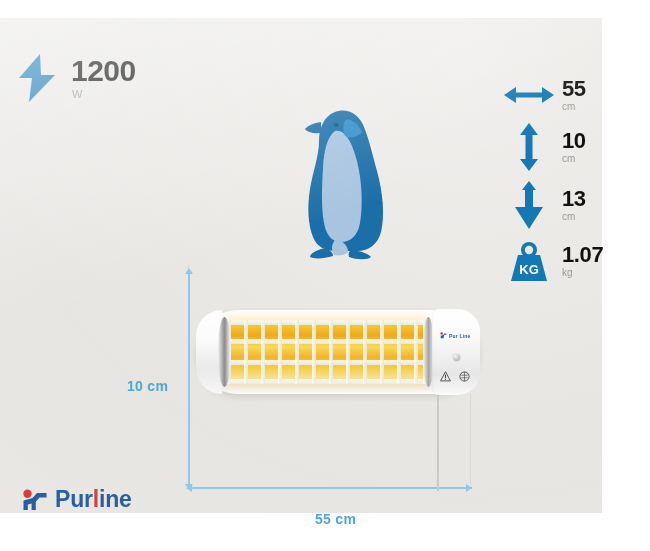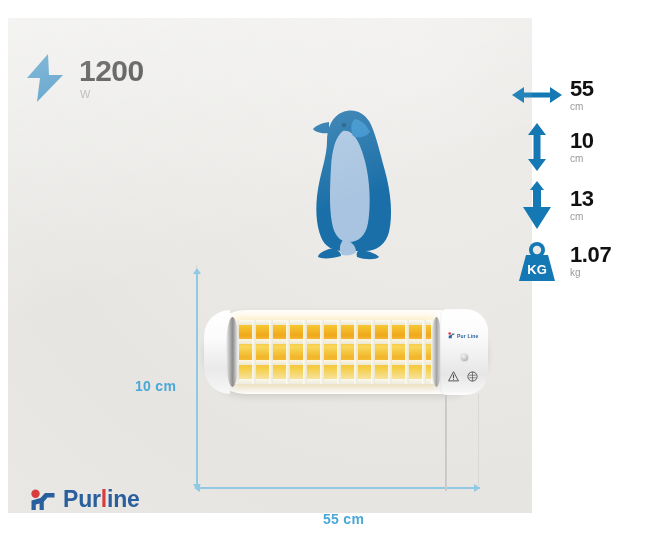--- a/index.html
+++ b/index.html
@@ -10,22 +10,22 @@
     overflow:hidden;
   }
   #stage{
     position:relative;
     width:650px;height:551px;
     background:#ffffff;
   }
   
   #canvas{
     position:absolute;
-    left:8px; top:18px;
-    width:524px; height:495px;
+    left:0; top:18px;
+    width:602px; height:495px;
     background:
       radial-gradient(120% 130% at 78% 8%, #efeeec 0%, #eae9e6 38%, #e6e5e2 68%, #e9e8e5 100%);
   }
   #canvas:after{
     content:"";
     position:absolute;left:0;top:0;right:0;bottom:0;
     background:linear-gradient(160deg, rgba(255,255,255,.55) 0%, rgba(255,255,255,0) 45%);
     pointer-events:none;
   }
 

